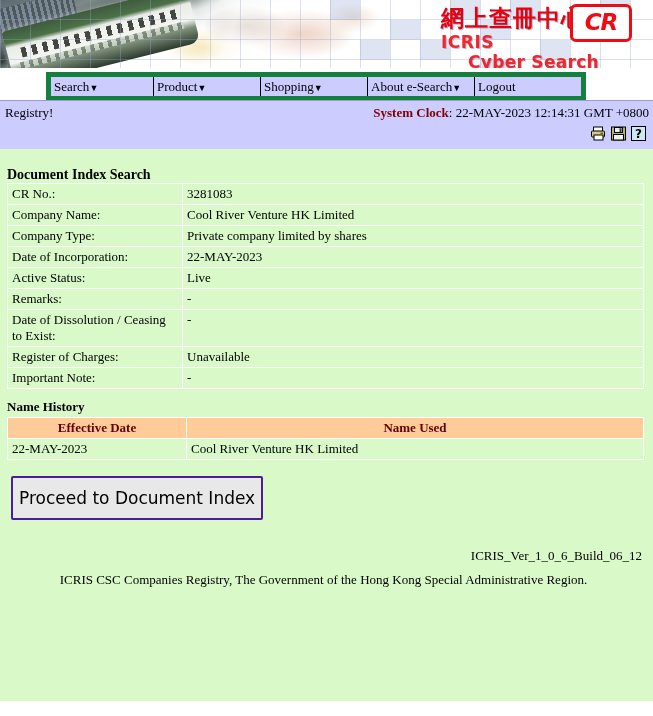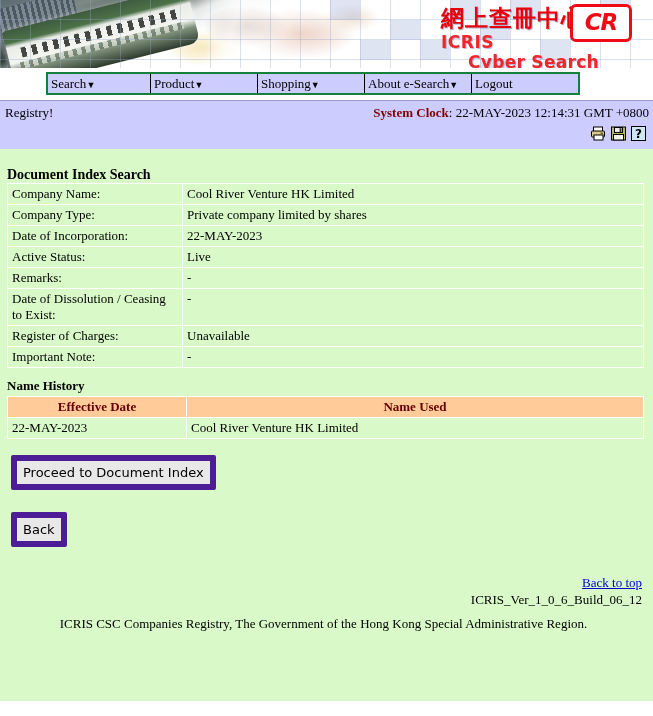--- a/index.html
+++ b/index.html
@@ -75,21 +75,21 @@
   }
   .logo-cr{
     position:absolute;right:17px;top:2px;width:56px;height:32px;
     border:3px solid #ee0b16;border-radius:6px;background:#fff;
     font-family:"DejaVu Sans","Liberation Sans",sans-serif;
     font-size:23px;font-style:italic;font-weight:bold;color:#ee0b16;
     text-align:center;line-height:30px;letter-spacing:-1px;
   }
   
   .navwrap{height:28px;padding:4px 0 0 46px;background:#fff;}
-  .navbar{border-collapse:collapse;border:2px solid #15803d;background:#0f172a;}
+  .navbar{border-collapse:collapse;border:5px solid #15803d;background:#0f172a;}
   .navbar td{
     border:1px solid #000;background:#ccccff;
     height:17px;padding:1px 3px;font-size:13px;white-space:nowrap;
     font-family:"Liberation Serif","DejaVu Serif",serif;
   }
   .navbar td.n1{width:96px;}
   .navbar td.n2{width:100px;}
   .navbar td.n3{width:100px;}
   .navbar td.n4{width:100px;}
   .navbar td.n5{width:100px;}
@@ -130,23 +130,23 @@
     font-size:13px;font-weight:bold;padding:2px 4px;
   }
   table.history th.c1{width:170px;}
   table.history td{
     background:#d9f9c9;border:1px solid #ffffff;font-size:13px;padding:2px 4px;
   }
   .btnrow{margin:16px 0 0 6px;}
   .btnrow2{margin:22px 0 0 6px;}
   button.winbtn{
     font-family:"DejaVu Sans","Liberation Sans",sans-serif;
-    font-size:13px;color:#000;background:#e8e8e8;
-    border:6px solid #4c1d95;border-radius:2px;
-    padding:4px 6px;cursor:pointer;
+    font-size:17px;color:#000;background:#e8e8e8;
+    border:2px solid #4c1d95;border-radius:2px;
+    padding:10px 6px;cursor:pointer;
   }
   .footer{margin-top:28px;padding:0 6px 0 0;font-size:13px;}
   .backtotop{text-align:right;color:#0000cc;text-decoration:underline;cursor:pointer;}
   .version{text-align:right;margin-top:1px;}
   .copyright{text-align:center;margin-top:8px;}
 </style>
 </head>
 <body>
 
 <div class="banner">
@@ -234,20 +234,24 @@
   </div>
 </div>
 
 <div class="content">
 
   <h1 class="page-title">Document Index Search</h1>
 
   <table class="details">
     <tbody>
       <tr>
+        <td class="k">CR No.:</td>
+        <td class="v">3281083</td>
+      </tr>
+      <tr>
         <td class="k">Company Name:</td>
         <td class="v">Cool River Venture HK Limited</td>
       </tr>
       <tr>
         <td class="k">Company Type:</td>
         <td class="v">Private company limited by shares</td>
       </tr>
       <tr>
         <td class="k">Date of Incorporation:</td>
         <td class="v">22-MAY-2023</td>
@@ -289,23 +293,19 @@
       <tr>
         <td>22-MAY-2023</td>
         <td>Cool River Venture HK Limited</td>
       </tr>
     </tbody>
   </table>
 
   <div class="btnrow">
     <button class="winbtn">Proceed to Document Index</button>
   </div>
-  <div class="btnrow2">
-    <button class="winbtn">Back</button>
-  </div>
 
   <div class="footer">
-    <div class="backtotop">Back to top</div>
     <div class="version">ICRIS_Ver_1_0_6_Build_06_12</div>
     <div class="copyright">ICRIS CSC Companies Registry, The Government of the Hong Kong Special Administrative Region.</div>
   </div>
 
 </div>
 
 </body></html>

